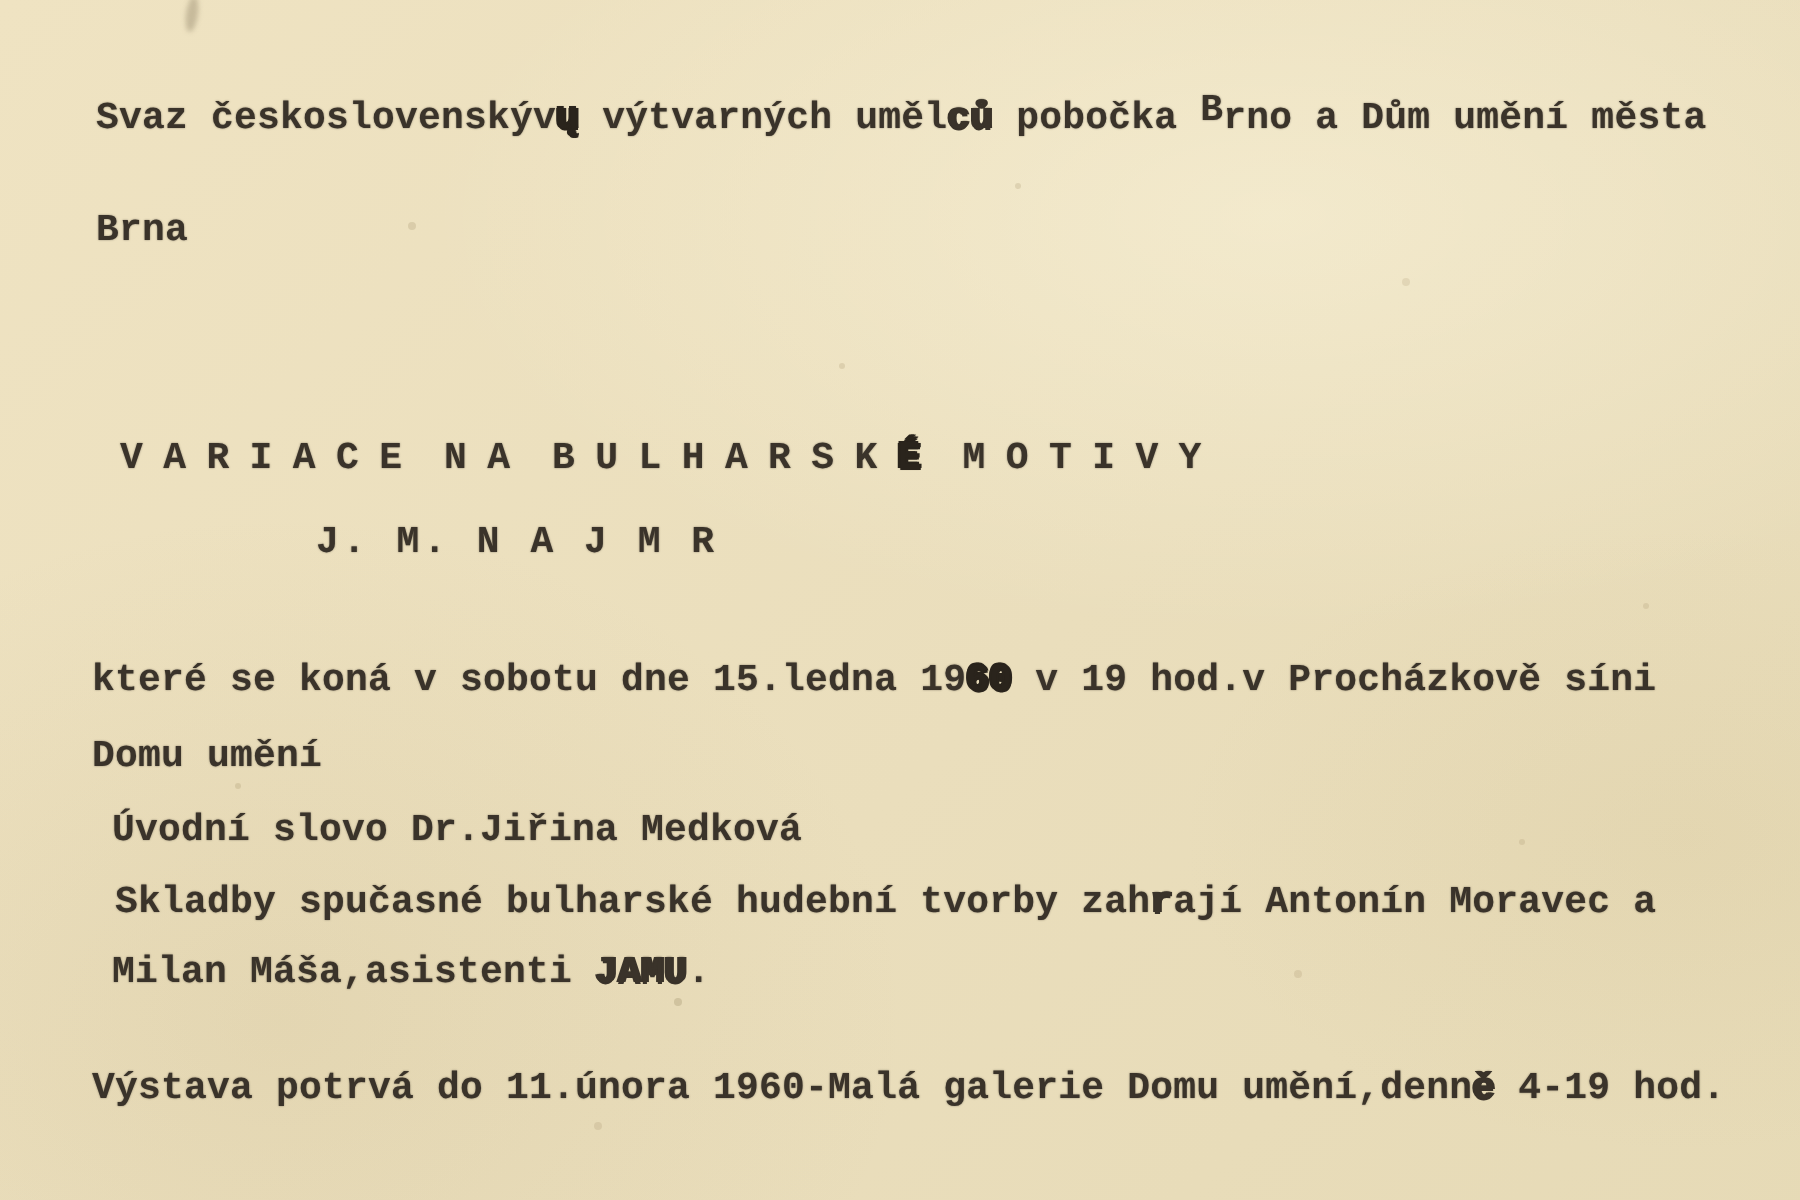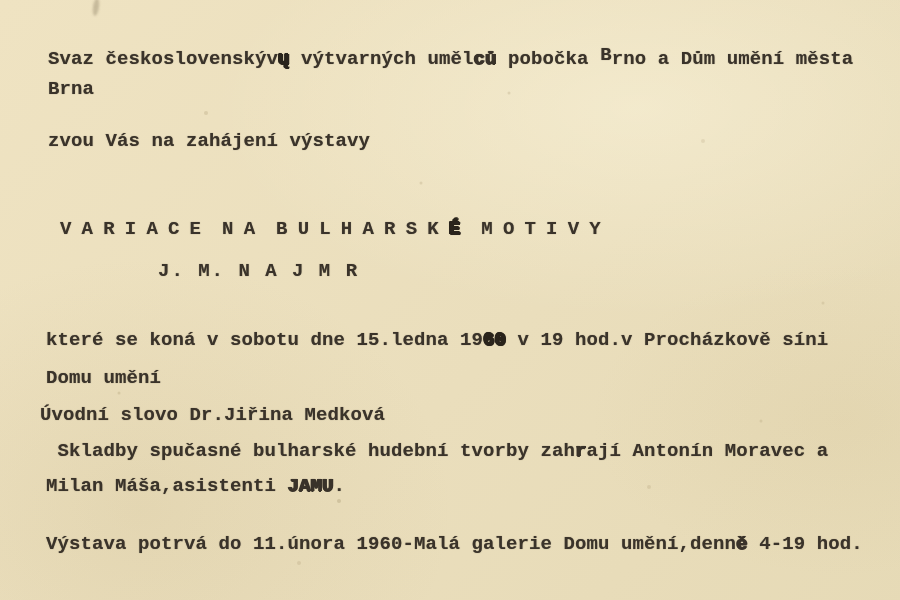--- a/index.html
+++ b/index.html
@@ -25,29 +25,29 @@
   .t-line {
     position: absolute;
     white-space: pre;
     font-size: 19px;
     font-weight: bold;
     letter-spacing: 0.1px;
     text-shadow: 0 0 1px rgba(55,47,38,0.55);
   }
   
   .l0  { top: 48px;  left: 48px; }
-  .l1  { top: 78px;  left: 48px; }
+  .l1  { top: 104px;  left: 48px; }
   .l2  { top: 130px; left: 48px; }
   .l3  { top: 218px; left: 60px; letter-spacing: -0.6px; } 
   .l4  { top: 260px; left: 158px; letter-spacing: 2px; }   
   .l5  { top: 329px; left: 46px; }
   .l6  { top: 367px; left: 46px; }
-  .l7  { top: 404px; left: 40px; }
+  .l7  { top: 404px; left: 56px; }
   .l8  { top: 440px; left: 46px; }
-  .l9  { top: 475px; left: 46px; }
+  .l9  { top: 475px; left: 56px; }
   .l10 { top: 533px; left: 46px; }
 
   
   .ov {
     text-shadow:
       0.9px 0 0 currentColor,
       -0.9px 0 0 currentColor,
       0 0.8px 0 currentColor,
       0 0 1px rgba(55,47,38,0.8);
   }
@@ -100,21 +100,20 @@
 </style>
 </head>
 <body>
 
 <div class="paper">
   <div class="smudge-top"></div>
   <div class="specks"></div>
 
   <div class="t-line l0"><span>Svaz československýv</span><span class="ov2">ų</span><span> výtvarných uměl</span><span class="ov">ců</span><span> pobočka </span><span class="raised">B</span><span>rno a Dům umění města</span></div>
   <div class="t-line l1"><span>Brna</span></div>
-  <div class="t-line l2"><span>zvou Vás na zahájení výstavy</span></div>
   <div class="t-line l3"><span>V A R I A C E  N A  B U L H A R S K </span><span class="ov2">É</span><span>  M O T I V Y</span></div>
   <div class="t-line l4"><span>J. M. N A J M R</span></div>
   <div class="t-line l5"><span>které se koná v sobotu dne 15.ledna 19</span><span class="ov2">60</span><span> v 19 hod.v Procházkově síni</span></div>
   <div class="t-line l6"><span>Domu umění</span></div>
   <div class="t-line l7"><span>Úvodní slovo Dr.Jiřina Medková</span></div>
   <div class="t-line l8"><span> Skladby spučasné bulharské hudební tvorby zah</span><span class="ov">r</span><span>ají Antonín Moravec a</span></div>
   <div class="t-line l9"><span>Milan Máša,asistenti </span><span class="ov">JAMU</span><span>.</span></div>
   <div class="t-line l10"><span>Výstava potrvá do 11.února 1960-Malá galerie Domu umění,denn</span><span class="ov">ě</span><span> 4-19 hod.</span></div>
 </div>
 

